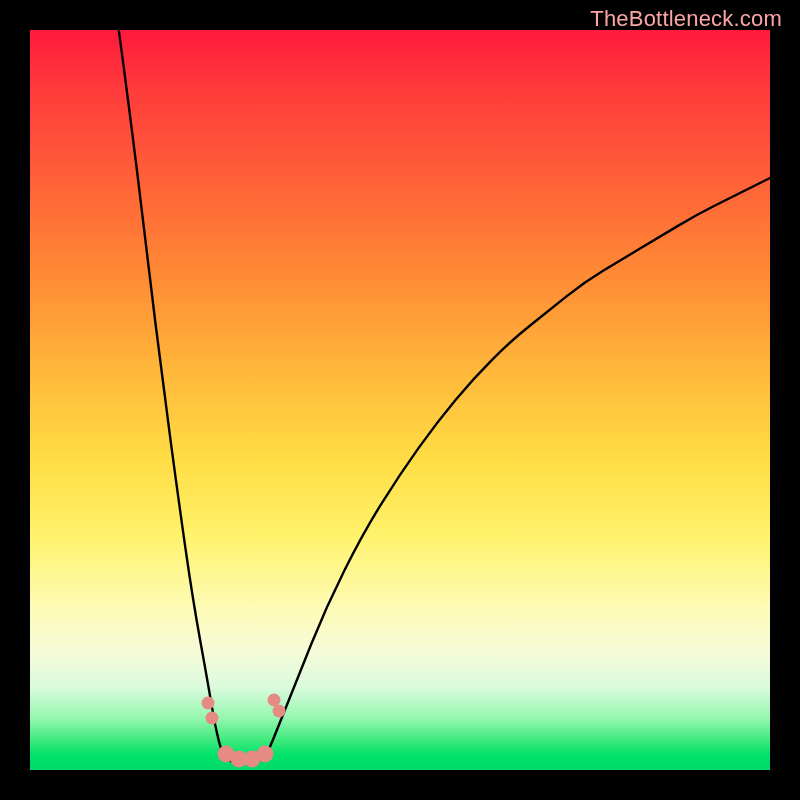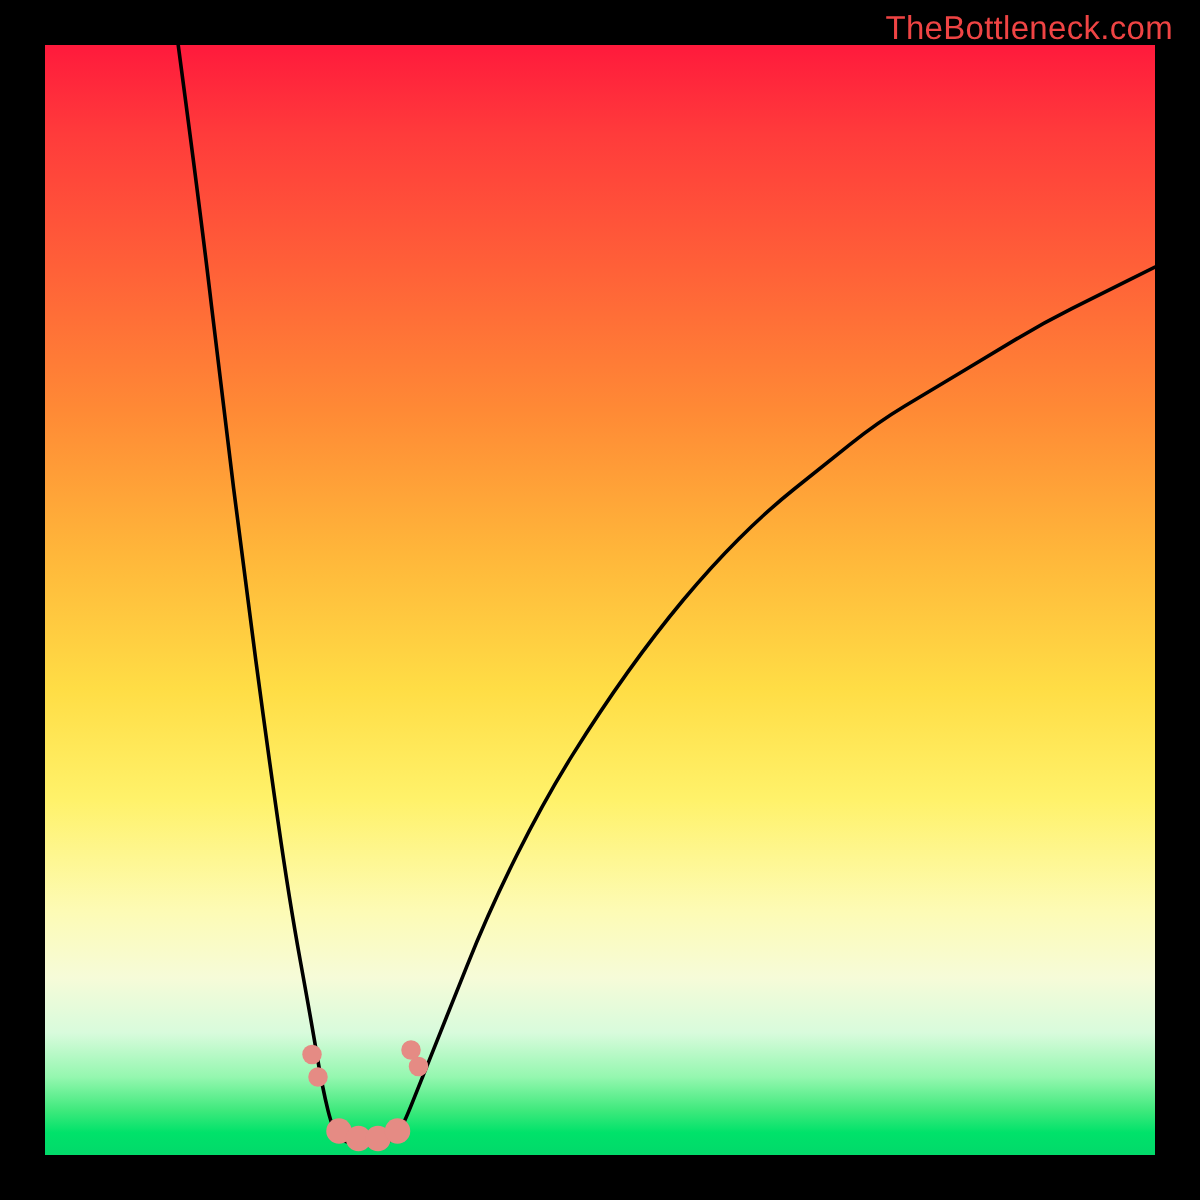--- a/index.html
+++ b/index.html
@@ -8,21 +8,21 @@
       height: 800px;
       background: #000;
       position: relative;
       font-family: Arial, Helvetica, sans-serif;
       overflow: hidden;
     }
     .watermark {
       position: absolute;
       top: 6px;
       right: 18px;
-      color: #ef4444;
+      color: #fca5a5;
       font-size: 22px;
       font-weight: 500;
       letter-spacing: 0.2px;
       z-index: 10;
     }
     .plot-area {
       position: absolute;
       left: 30px;
       top: 30px;
       width: 740px;

